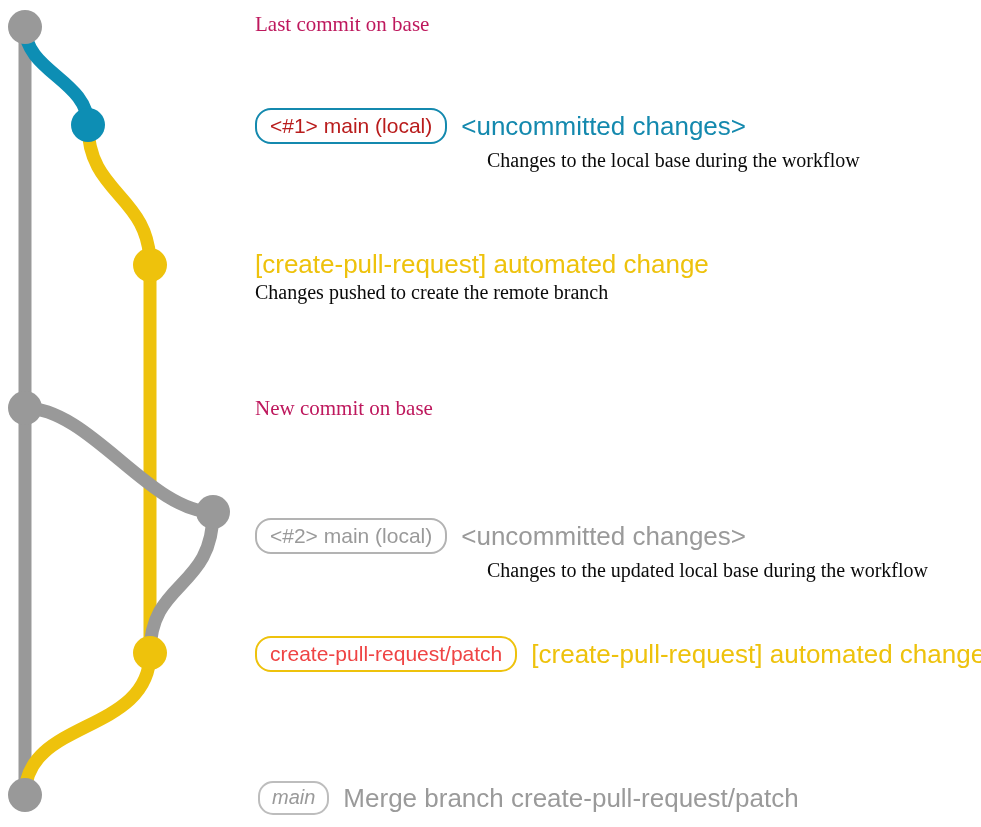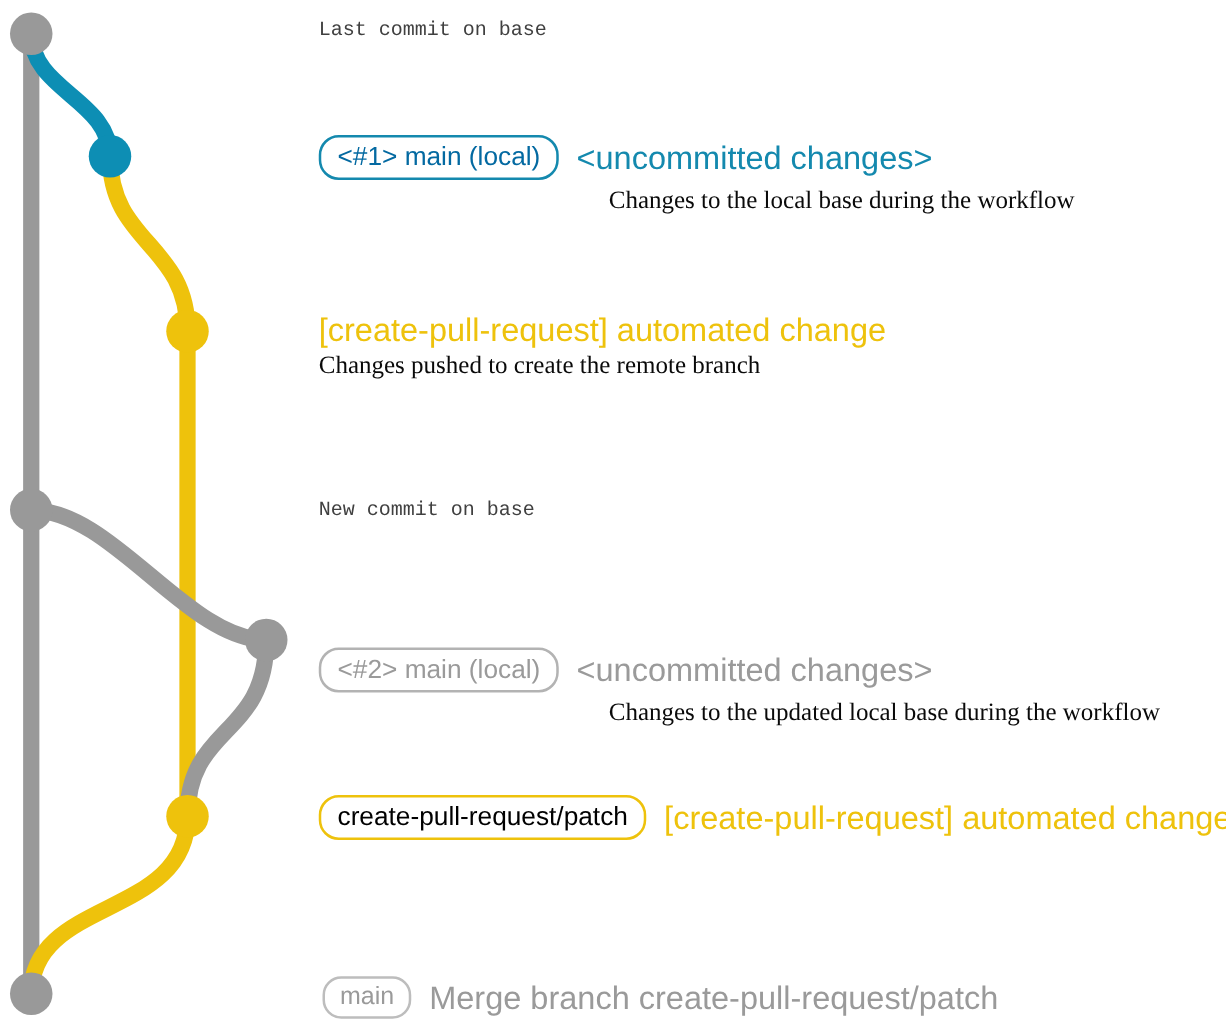--- a/index.html
+++ b/index.html
@@ -42,39 +42,40 @@
     padding: 4px 13px 5px 13px;
     font-size: 21px;
     line-height: 23px;
     font-family: "Liberation Sans", sans-serif;
     white-space: nowrap;
   }
 
   .badge.blue {
     border-width: 2px;
     border-color: #1489ae;
-    color: #0369a1;
+    color: #b91c1c;
   }
   .badge.gray {
     border-width: 2px;
     border-color: #b3b3b3;
     color: #9a9a9a;
   }
   .badge.yellow {
     border-width: 2px;
     border-color: #eec20c;
-    color: #000000;
+    color: #ef4444;
   }
   .badge.main {
     border-width: 2px;
     border-color: #bdbdbd;
     color: #9a9a9a;
     font-size: 20px;
     padding: 3px 12px 4px 12px;
     border-radius: 15px;
+    font-style: italic;
   }
 
   .subject {
     font-size: 26px;
     line-height: 23px;
     font-family: Liberation Sans, sans-serif;
     white-space: nowrap;
     margin-left: 14px;
   }
   .subject.blue   { color: #1489ae; }
@@ -86,25 +87,25 @@
   .desc {
     font-family: "Liberation Serif", serif;
     font-size: 20px;
     line-height: 22px;
     color: #0a0a0a;
     white-space: nowrap;
     margin-top: 5px;
   }
 
   .plain-label {
-    font-size: 16px;
+    font-size: 21px;
     line-height: 23px;
-    color: #404040;
+    color: #be185d;
     white-space: nowrap;
-    font-family: Liberation Mono, monospace;
+    font-family: Liberation Serif, serif;
   }
 </style>
 </head>
 <body>
 
 <svg id="graph-svg" viewBox="0 0 981 827" aria-hidden="true">
 
   <path d="M 25,27 L 25,795" stroke="#999999" stroke-width="13" fill="none" stroke-linecap="round"></path>
 
   <path d="M 25,27 C 25,72 88,80 88,125" stroke="#0d8eb4" stroke-width="13" fill="none" stroke-linecap="round"></path>

